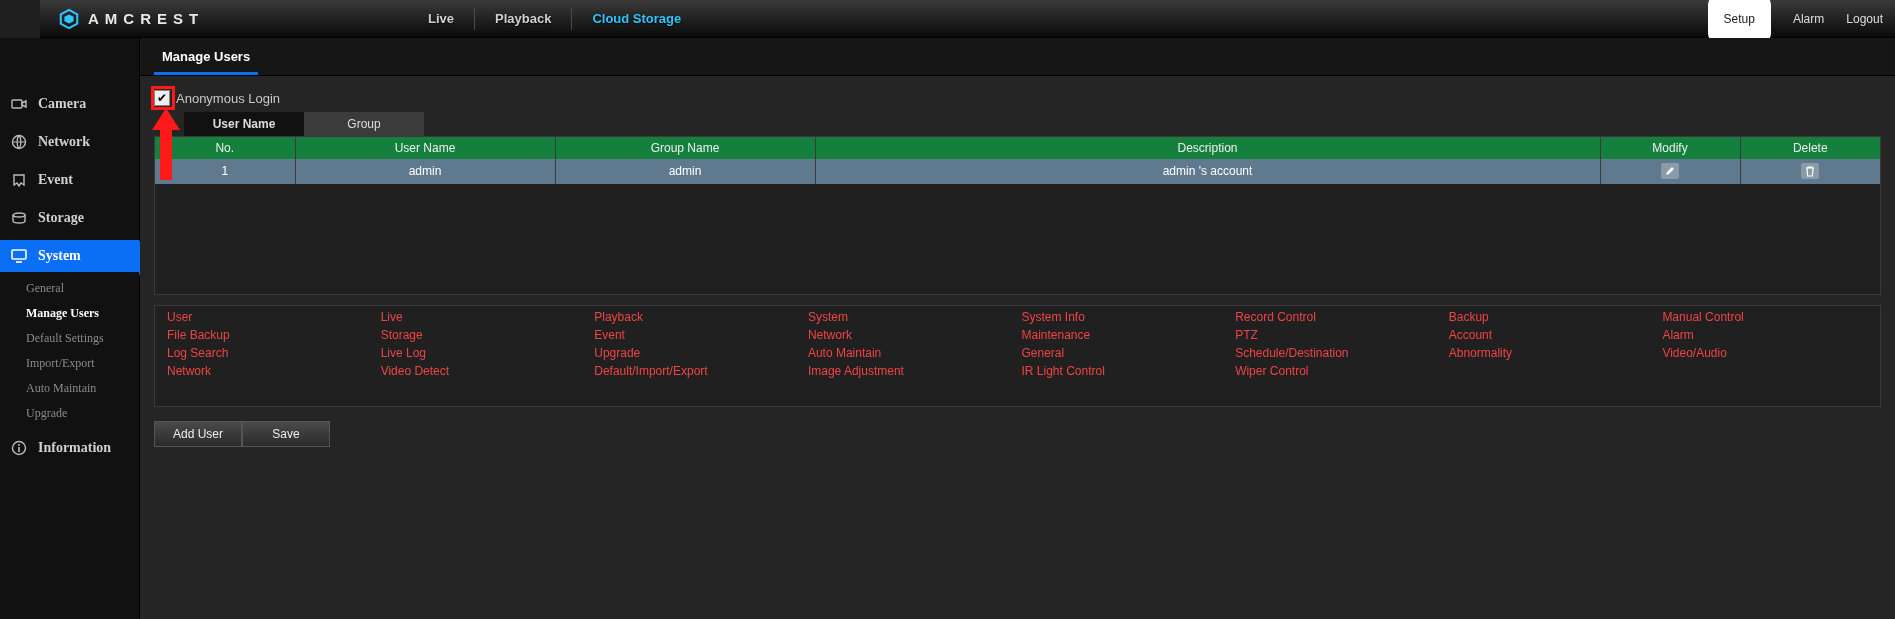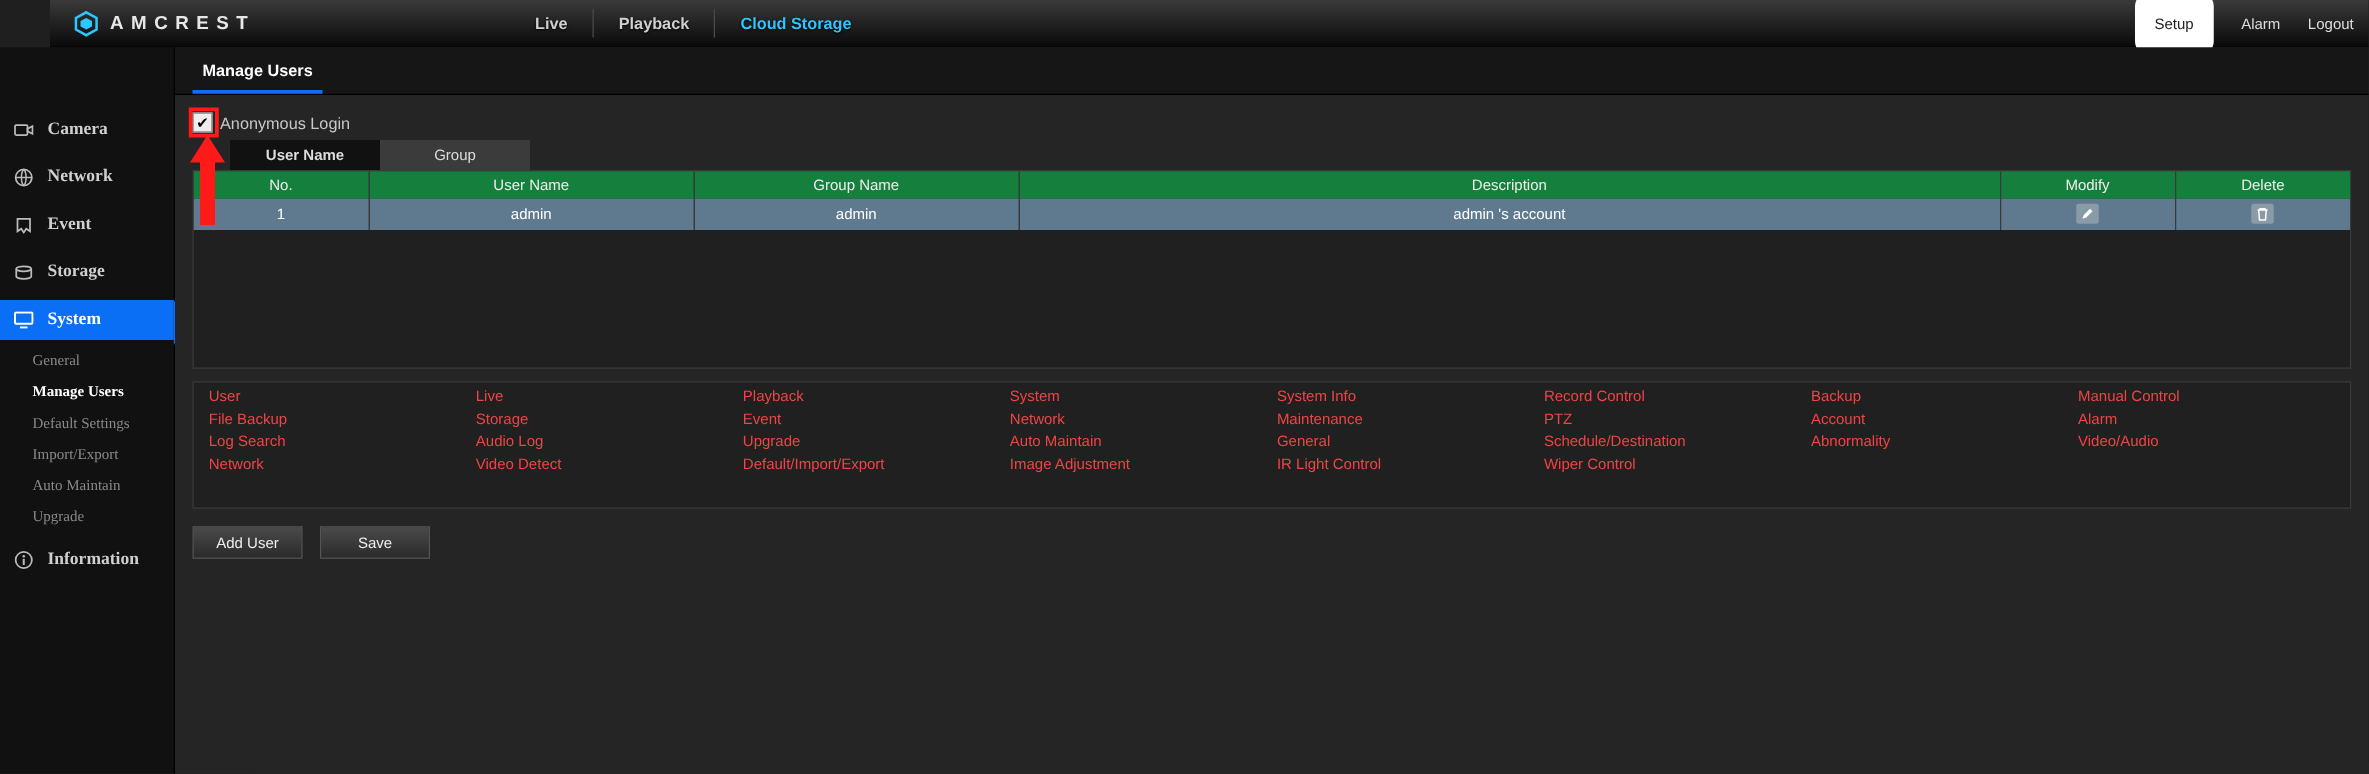--- a/index.html
+++ b/index.html
@@ -240,21 +240,21 @@
     padding: 2px 12px 26px 12px;
     column-gap: 8px;
   }
   .auth-grid span {
     font-size: 12px;
     color: #ef4444;
     padding: 2px 0;
     white-space: nowrap;
   }
 
-  .btn-row { display:flex; gap:14px; }
+  .btn-row { display:flex; }
   .btn {
     width: 88px;
     text-align: center;
     padding: 5px 0;
     font-size: 12px;
     color: #eee;
     background: linear-gradient(to bottom, #4a4a4a, #2a2a2a);
     border: 1px solid #555;
     cursor: pointer;
   }
@@ -436,21 +436,21 @@
           <span>Manual Control</span>
           <span>File Backup</span>
           <span>Storage</span>
           <span>Event</span>
           <span>Network</span>
           <span>Maintenance</span>
           <span>PTZ</span>
           <span>Account</span>
           <span>Alarm</span>
           <span>Log Search</span>
-          <span>Audio Log</span>
+          <span>Live Log</span>
           <span>Upgrade</span>
           <span>Auto Maintain</span>
           <span>General</span>
           <span>Schedule/Destination</span>
           <span>Abnormality</span>
           <span>Video/Audio</span>
           <span>Network</span>
           <span>Video Detect</span>
           <span>Default/Import/Export</span>
           <span>Image Adjustment</span>

